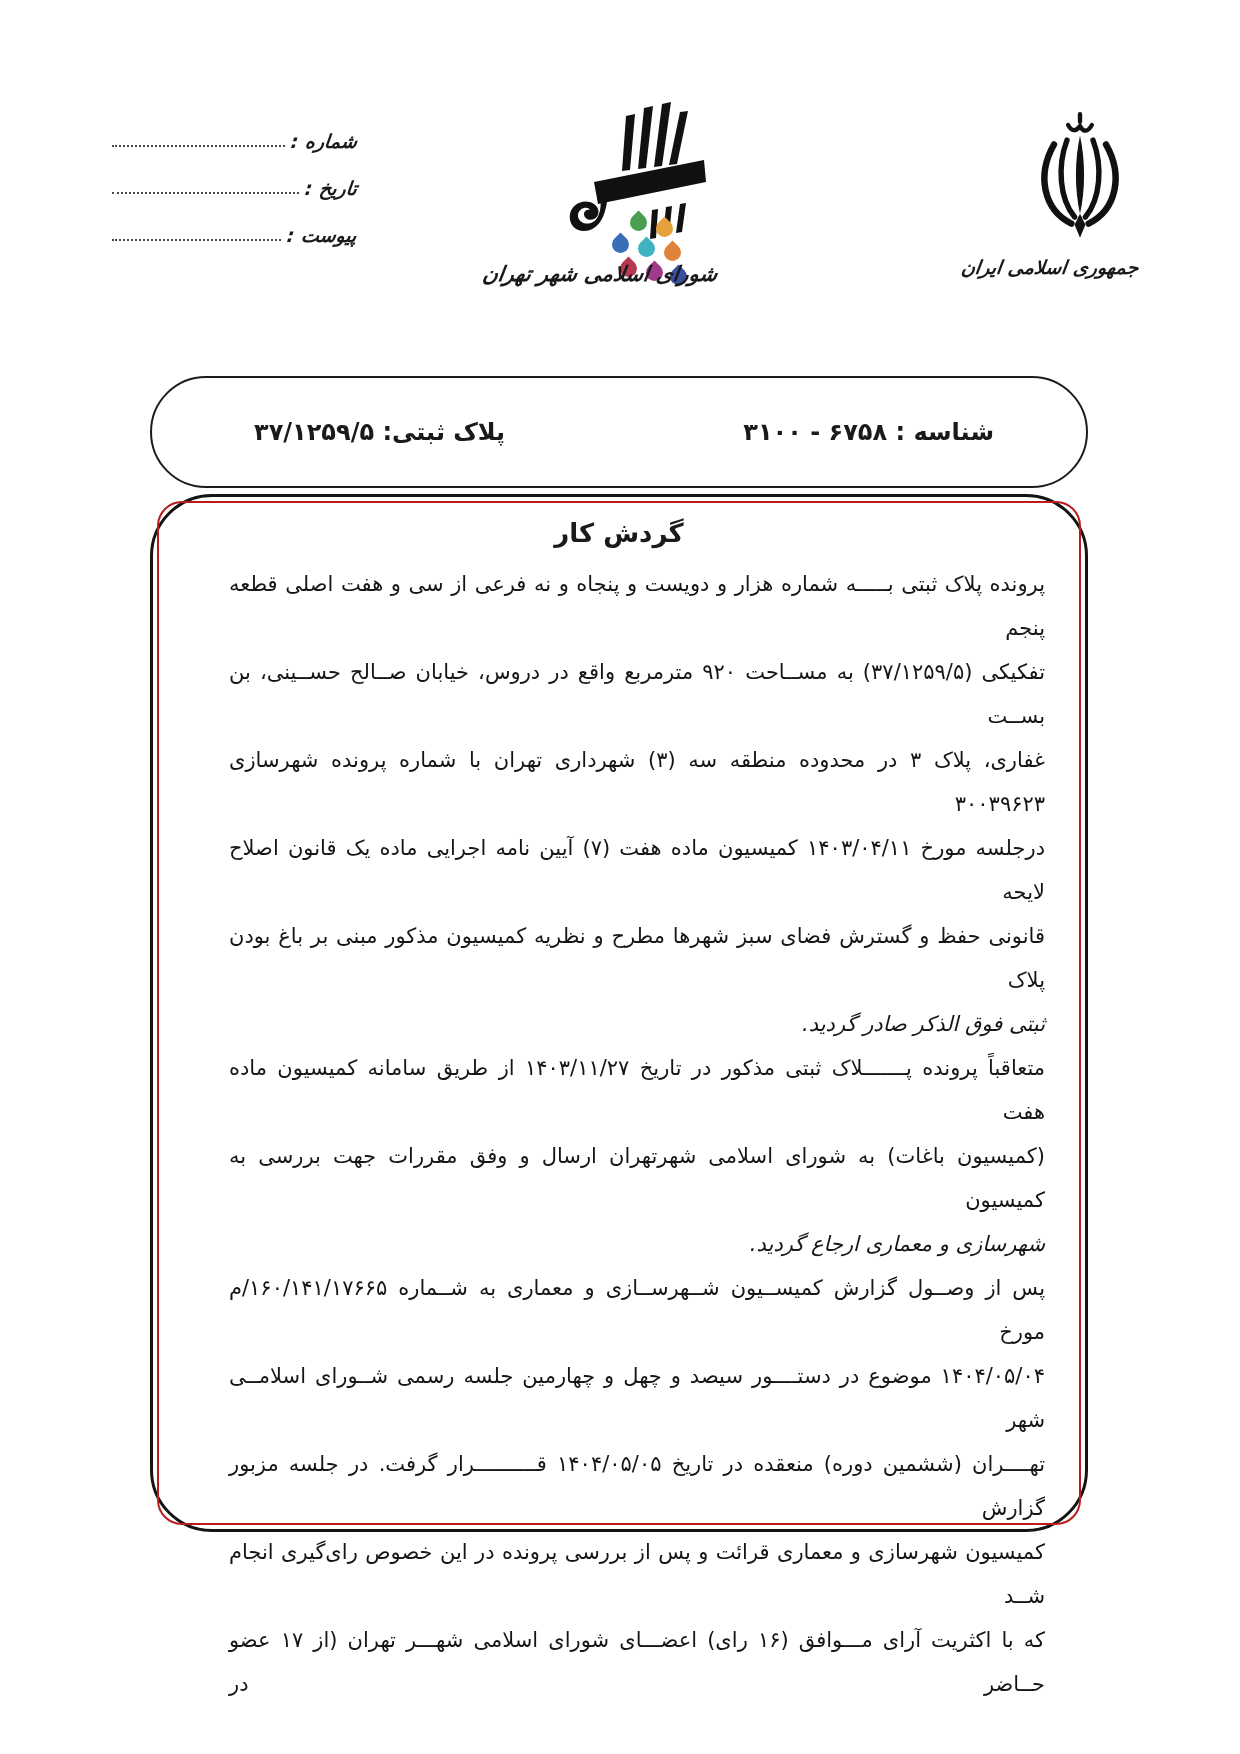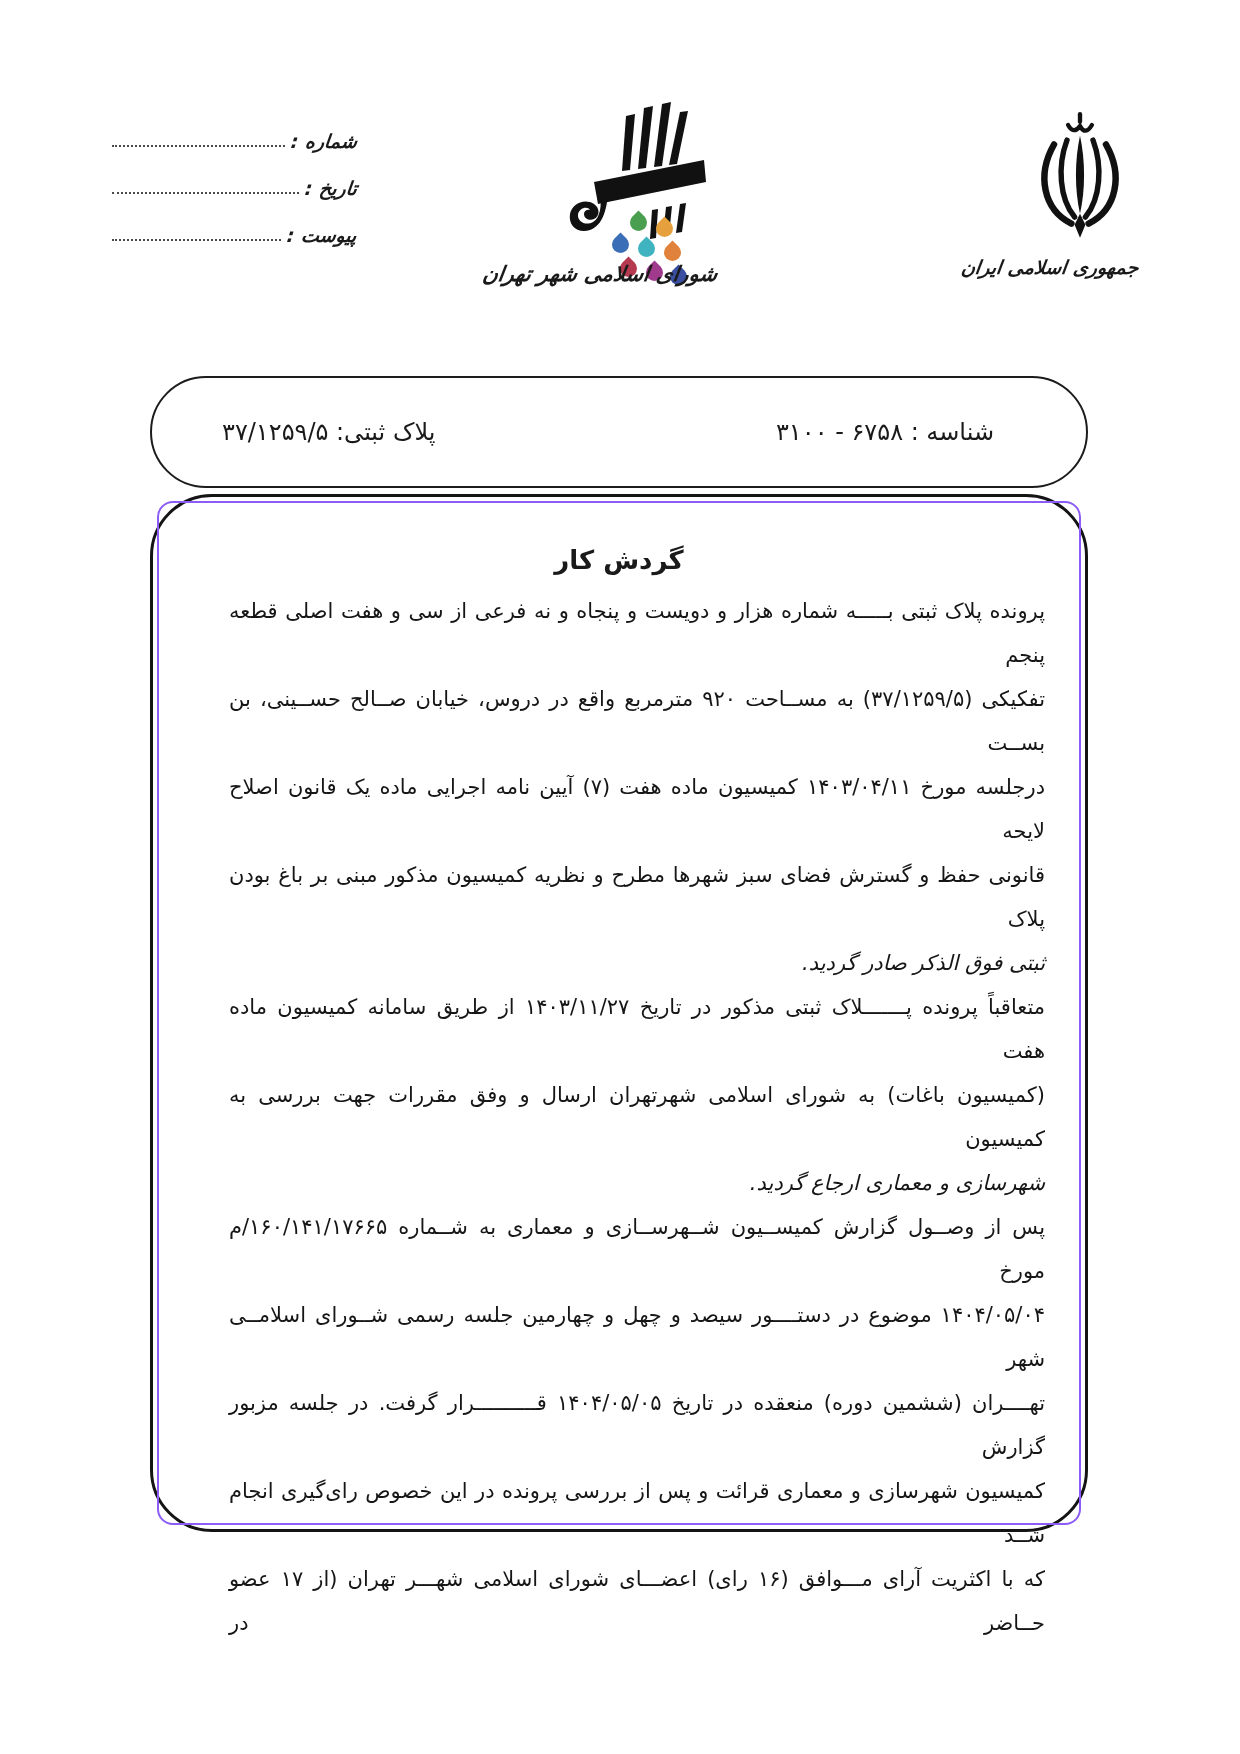--- a/index.html
+++ b/index.html
@@ -18,25 +18,25 @@
   .diamonds{position:absolute;left:136px;top:116px;width:92px;height:82px;}
   .petal{position:absolute;width:17px;height:17px;border-radius:0 55% 55% 55%;transform:rotate(45deg);}
   .logo-caption{font-weight:700;font-style:italic;font-size:21px;transform:skewX(-8deg);margin-top:4px;white-space:nowrap;}
 
   
   .emblem-wrap{left:930px;top:112px;width:240px;text-align:center;}
   .emblem-caption{font-weight:700;font-style:italic;font-size:19px;transform:skewX(-7deg);margin-top:10px;white-space:nowrap;}
 
   
   .capsule{left:150px;top:376px;width:938px;height:112px;border:2.5px solid #1c1c1c;border-radius:58px;display:flex;direction:rtl;justify-content:space-between;align-items:center;padding:0 92px 0 70px;box-sizing:border-box;}
-  .capsule .h-text{font-weight:400;font-size:24px;white-space:nowrap;}
+  .capsule .h-text{font-weight:700;font-size:24px;white-space:nowrap;margin-left:32px;}
 
   
   .main-box{left:150px;top:494px;width:938px;height:1038px;border:3px solid #141414;border-radius:62px;box-sizing:border-box;}
-  .main-box-inner{position:absolute;left:4px;top:4px;right:4px;bottom:4px;border:2px solid #8b5cf6;border-radius:16px;box-sizing:border-box;padding:38px 34px 0 34px;}
+  .main-box-inner{position:absolute;left:4px;top:4px;right:4px;bottom:4px;border:2px solid #b91c1c;border-radius:25px;box-sizing:border-box;padding:11px 34px 0 34px;}
   .doc-title{text-align:center;font-weight:700;font-size:26px;margin:4px 0 14px 0;}
   .body-text{direction:rtl;font-size:21px;line-height:44px;color:#161616;}
   .line{text-align:justify;text-align-last:justify;margin-left:36px;}
   .line-end{text-align:right;text-align-last:right;font-style:italic;}
 </style>
 </head>
 <body>
 
 <div class="abs fields">
   <div class="field-row">
@@ -108,20 +108,21 @@
   <span class="h-text">شناسه : ۶۷۵۸ - ۳۱۰۰</span>
   <span class="h-text">پلاک ثبتی: ۳۷/۱۲۵۹/۵</span>
 </div>
 
 <div class="abs main-box">
   <div class="main-box-inner">
     <div class="doc-title">گردش کار</div>
     <div class="body-text">
       <div class="line">پرونده پلاک ثبتی بـــــه شماره هزار و دویست و پنجاه و نه فرعی از سی و هفت اصلی قطعه پنجم</div>
       <div class="line">تفکیکی (۳۷/۱۲۵۹/۵) به مســاحت ۹۲۰ مترمربع واقع در دروس، خیابان صــالح حســینی، بن بســت</div>
+      <div class="line">غفاری، پلاک ۳ در محدوده منطقه سه (۳) شهرداری تهران با شماره پرونده شهرسازی ۳۰۰۳۹۶۲۳</div>
       <div class="line">درجلسه مورخ ۱۴۰۳/۰۴/۱۱ کمیسیون ماده هفت (۷) آیین نامه اجرایی ماده یک قانون اصلاح لایحه</div>
       <div class="line">قانونی حفظ و گسترش فضای سبز شهرها مطرح و نظریه کمیسیون مذکور مبنی بر باغ بودن پلاک</div>
       <div class="line-end">ثبتی فوق الذکر صادر گردید.</div>
       <div class="line">متعاقباً پرونده پـــــــلاک ثبتی مذکور در تاریخ ۱۴۰۳/۱۱/۲۷ از طریق سامانه کمیسیون ماده هفت</div>
       <div class="line">(کمیسیون باغات) به شورای اسلامی شهرتهران ارسال و وفق مقررات جهت بررسی به کمیسیون</div>
       <div class="line-end">شهرسازی و معماری ارجاع گردید.</div>
       <div class="line">پس از وصــول گزارش کمیســیون شــهرســازی و معماری به شــماره ۱۶۰/۱۴۱/۱۷۶۶۵/م مورخ</div>
       <div class="line">۱۴۰۴/۰۵/۰۴ موضوع در دستــــور سیصد و چهل و چهارمین جلسه رسمی شــورای اسلامــی شهر</div>
       <div class="line">تهــــران (ششمین دوره) منعقده در تاریخ ۱۴۰۴/۰۵/۰۵ قــــــــــرار گرفت. در جلسه مزبور گزارش</div>
       <div class="line">کمیسیون شهرسازی و معماری قرائت و پس از بررسی پرونده در این خصوص رای‌گیری انجام شــد</div>

